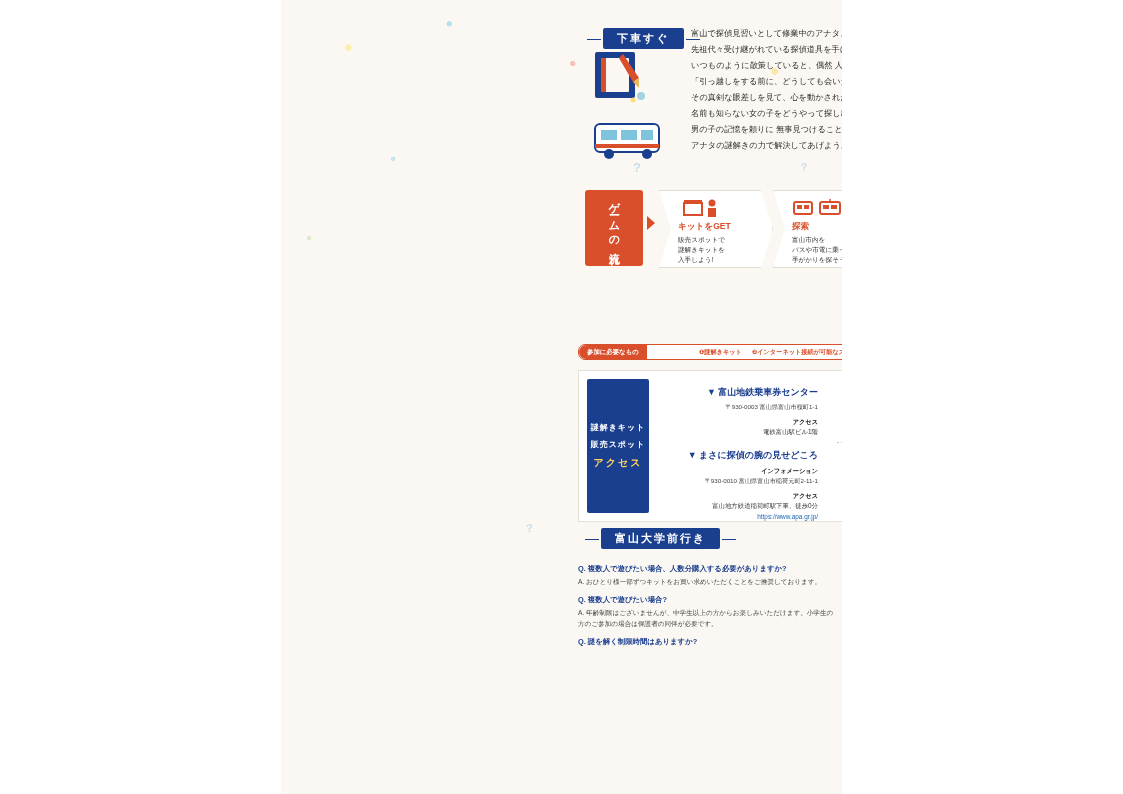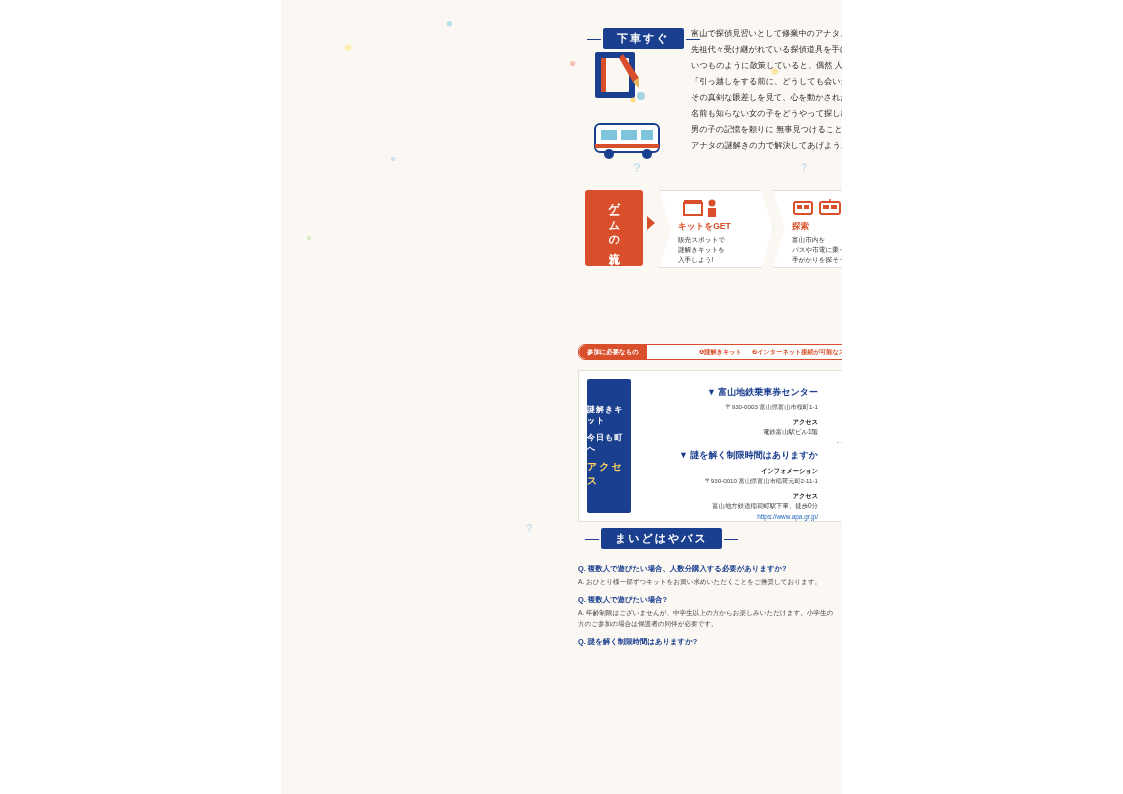--- a/index.html
+++ b/index.html
@@ -50,21 +50,21 @@
 
   .needbar{position:absolute;left:297px;top:344px;width:528px;height:14px;background:#fff;
            border:1px solid #d94f2b;border-radius:7px;}
   .needbar .lbl{position:absolute;left:0;top:0;height:14px;background:#d94f2b;color:#fff;border-radius:7px 0 0 7px;
        font-size:6.4px;font-weight:bold;display:flex;align-items:center;padding:0 8px;}
   .needbar .items{position:absolute;left:120px;top:0;height:14px;display:flex;align-items:center;
        font-size:6.2px;color:#d94f2b;font-weight:bold;gap:10px;}
 
   
   .accessbox{position:absolute;left:297px;top:370px;width:528px;height:150px;background:#fff;border:1px solid #e6e1d8;}
-  .accesstab{position:absolute;left:8px;top:8px;width:44px;height:134px;background:#1b3f8f;color:#fff;border-radius:2px;
+  .accesstab{position:absolute;left:8px;top:8px;width:62px;height:134px;background:#1b3f8f;color:#fff;border-radius:2px;
              display:flex;flex-direction:column;align-items:center;justify-content:center;gap:6px;}
   .accesstab .t1{font-size:8px;font-weight:bold;letter-spacing:1px;writing-mode:horizontal-tb;}
   .accesstab .t2{font-size:10px;font-weight:bold;letter-spacing:2px;color:#ffd45e;}
   .col{position:absolute;top:14px;font-size:6.4px;color:#333;line-height:1.7;text-align:right;}
   .col h4{margin:0 0 2px 0;font-size:9px;color:#1b3f8f;}
   .col .sub{font-size:6.2px;color:#444;}
   .col .lbl{font-weight:bold;font-size:6.2px;margin-top:4px;color:#222;}
   .col a{color:#1b64b6;text-decoration:none;}
 
   
@@ -164,31 +164,31 @@
       <div class="items">
         <span>❶謎解きキット</span>
         <span>❷インターネット接続が可能なスマートフォンまたはタブレット</span>
 
       </div>
     </div>
 
     <div class="accessbox">
       <div class="accesstab">
         <div class="t1">謎解きキット</div>
-        <div class="t1">今日も町へ</div>
+        <div class="t1">販売スポット</div>
         <div class="t2">アクセス</div>
       </div>
 
       <div class="col" style="left:84px;width:155px;">
         <h4>▼ <span>富山地鉄乗車券センター</span></h4>
         <div class="sub">〒930-0003 富山県富山市桜町1-1</div>
         <div class="lbl">アクセス</div>
         <div>電鉄富山駅ビル1階</div>
 
-        <h4 style="margin-top:10px">▼ <span>謎を解く制限時間はありますか</span></h4>
+        <h4 style="margin-top:10px">▼ <span>まさに探偵の腕の見せどころ</span></h4>
         <div class="lbl" style="margin-top:0">インフォメーション</div>
         <div class="sub">〒930-0010 富山県富山市稲荷元町2-11-1</div>
         <div class="lbl">アクセス</div>
         <div>富山地方鉄道稲荷町駅下車、徒歩0分</div>
         <a href="#">https://www.apa.gr.jp/</a>
       </div>
 
       <div class="col" style="left:252px;width:160px;">
         <h4>▼ 
           
@@ -199,21 +199,21 @@
         <div>・セントラム(環状線)で約8分「大手モール」下車すぐ</div>
         <div>・市内電車「富山大学前行き」で約5分</div>
         <div>「丸の内」下車後、徒歩約5分</div>
         <div>・市内電車「南富山駅前行き」で約6分</div>
         <div>「荒町」下車後、徒歩約7分</div>
         <a href="#">https://www.siminplaza.co.jp/</a>
       </div>
 
     </div>
 
-    <div class="ribbon dots" style="left:320px;top:528px;">まいどはやバス</div>
+    <div class="ribbon dots" style="left:320px;top:528px;">富山大学前行き</div>
 
     <div class="faq">
       <div class="q">Q. 複数人で遊びたい場合、人数分購入する必要がありますか?</div>
       <div class="a">A. おひとり様一部ずつキットをお買い求めいただくことをご推奨しております。</div>
       <div class="q">Q. 複数人で遊びたい場合?</div>
       <div class="a">A. 年齢制限はございませんが、中学生以上の方からお楽しみいただけます。小学生の方のご参加の場合は保護者の同伴が必要です。</div>
       <div class="q">Q. 謎を解く制限時間はありますか?</div>
       <div class="a">A. 制限時間はございませんが、受付時間の終わりはございますのでご注意ください。プレイ想定時間は概ね3時間程度。初めての方や4時間程度ですが、個人差がありますので、お時間に余裕をもってお楽しみください。</div>
     </div>
 

